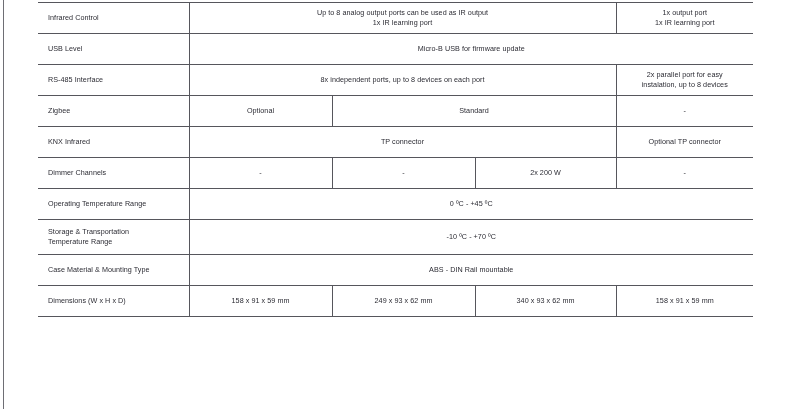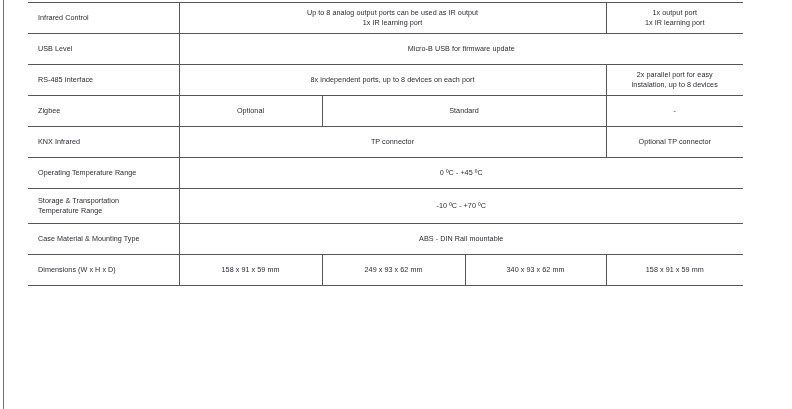--- a/index.html
+++ b/index.html
@@ -21,21 +21,21 @@
     position: absolute;
     left: 3px;
     top: 0;
     width: 1px;
     height: 409px;
     background: #6e6e74;
   }
 
   #spec-table-wrap {
     position: absolute;
-    left: 28px;
+    left: 38px;
     top: 2px;
     width: 715px;
   }
 
   table.spec {
     width: 715px;
     border-collapse: collapse;
     table-layout: fixed;
     font-size: 7.2px;
     line-height: 1.45;
@@ -176,20 +176,47 @@
           </td>
           <td colspan="1">
             <span class="cell-lines">
               <span>Optional TP connector</span>
             </span>
           </td>
         </tr>
         <tr>
           <td class="label">
             <span class="cell-lines">
+              <span>Dimmer Channels</span>
+            </span>
+          </td>
+          <td colspan="1" class="vdiv">
+            <span class="cell-lines">
+              <span>-</span>
+            </span>
+          </td>
+          <td colspan="1" class="vdiv">
+            <span class="cell-lines">
+              <span>-</span>
+            </span>
+          </td>
+          <td colspan="1" class="vdiv">
+            <span class="cell-lines">
+              <span>2x 200 W</span>
+            </span>
+          </td>
+          <td colspan="1">
+            <span class="cell-lines">
+              <span>-</span>
+            </span>
+          </td>
+        </tr>
+        <tr>
+          <td class="label">
+            <span class="cell-lines">
               <span>Operating Temperature Range</span>
             </span>
           </td>
           <td colspan="4">
             <span class="cell-lines">
               <span>0 ºC - +45 ºC</span>
             </span>
           </td>
         </tr>
         <tr class="tall">

